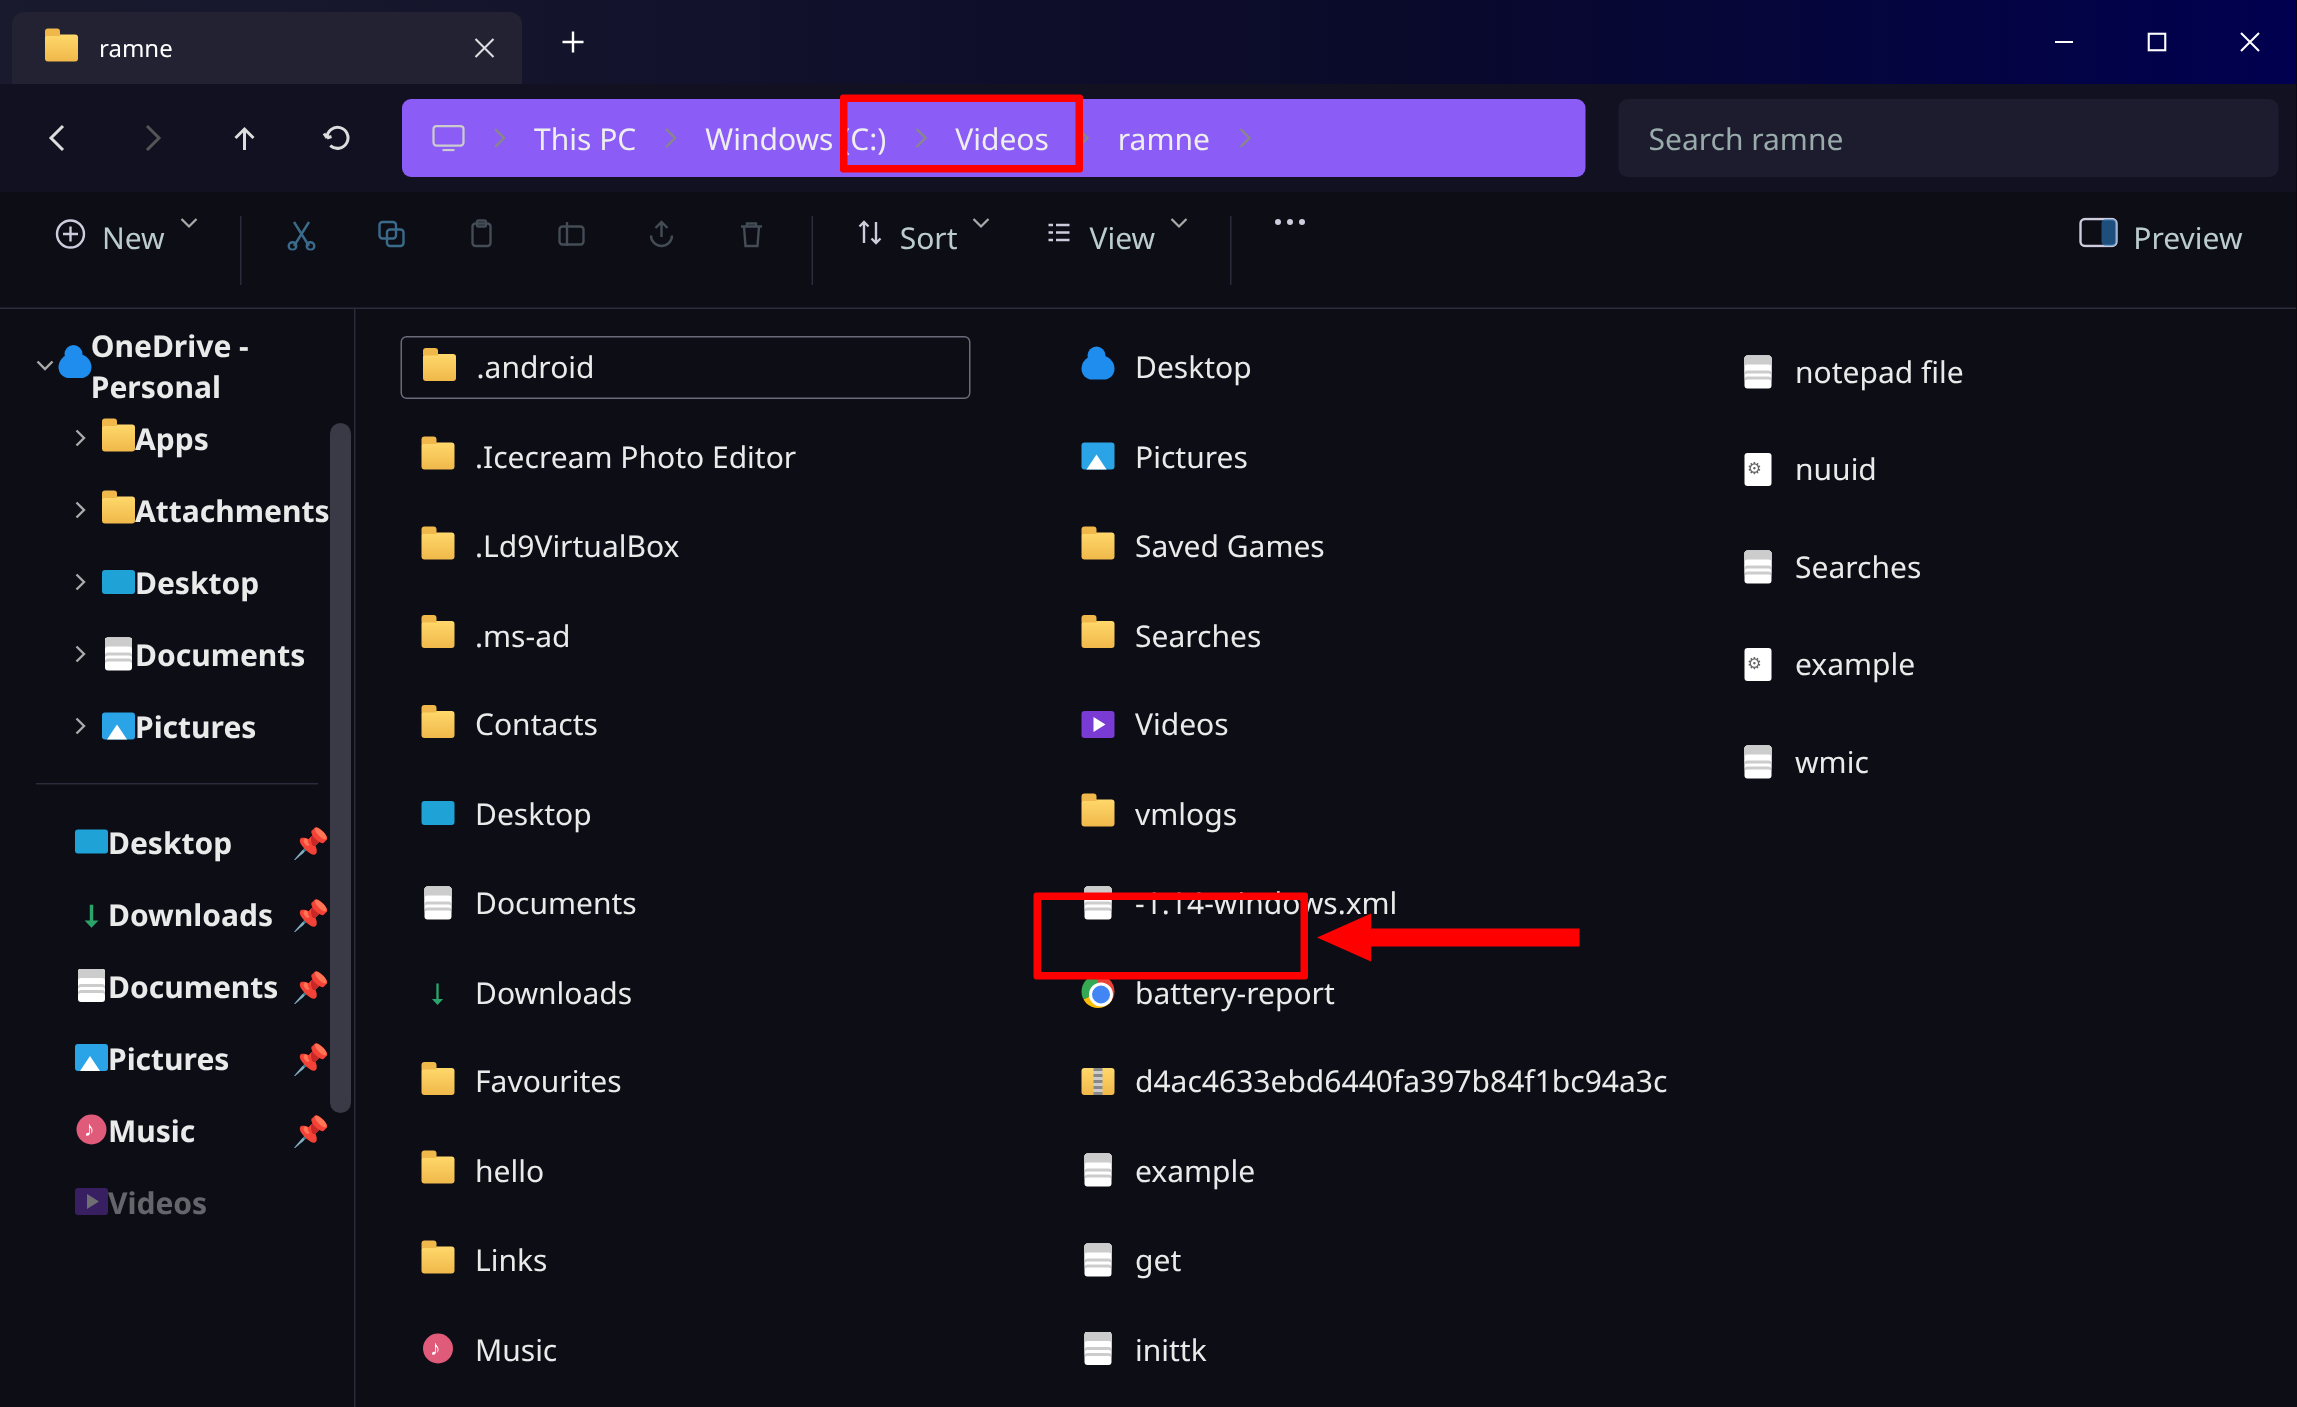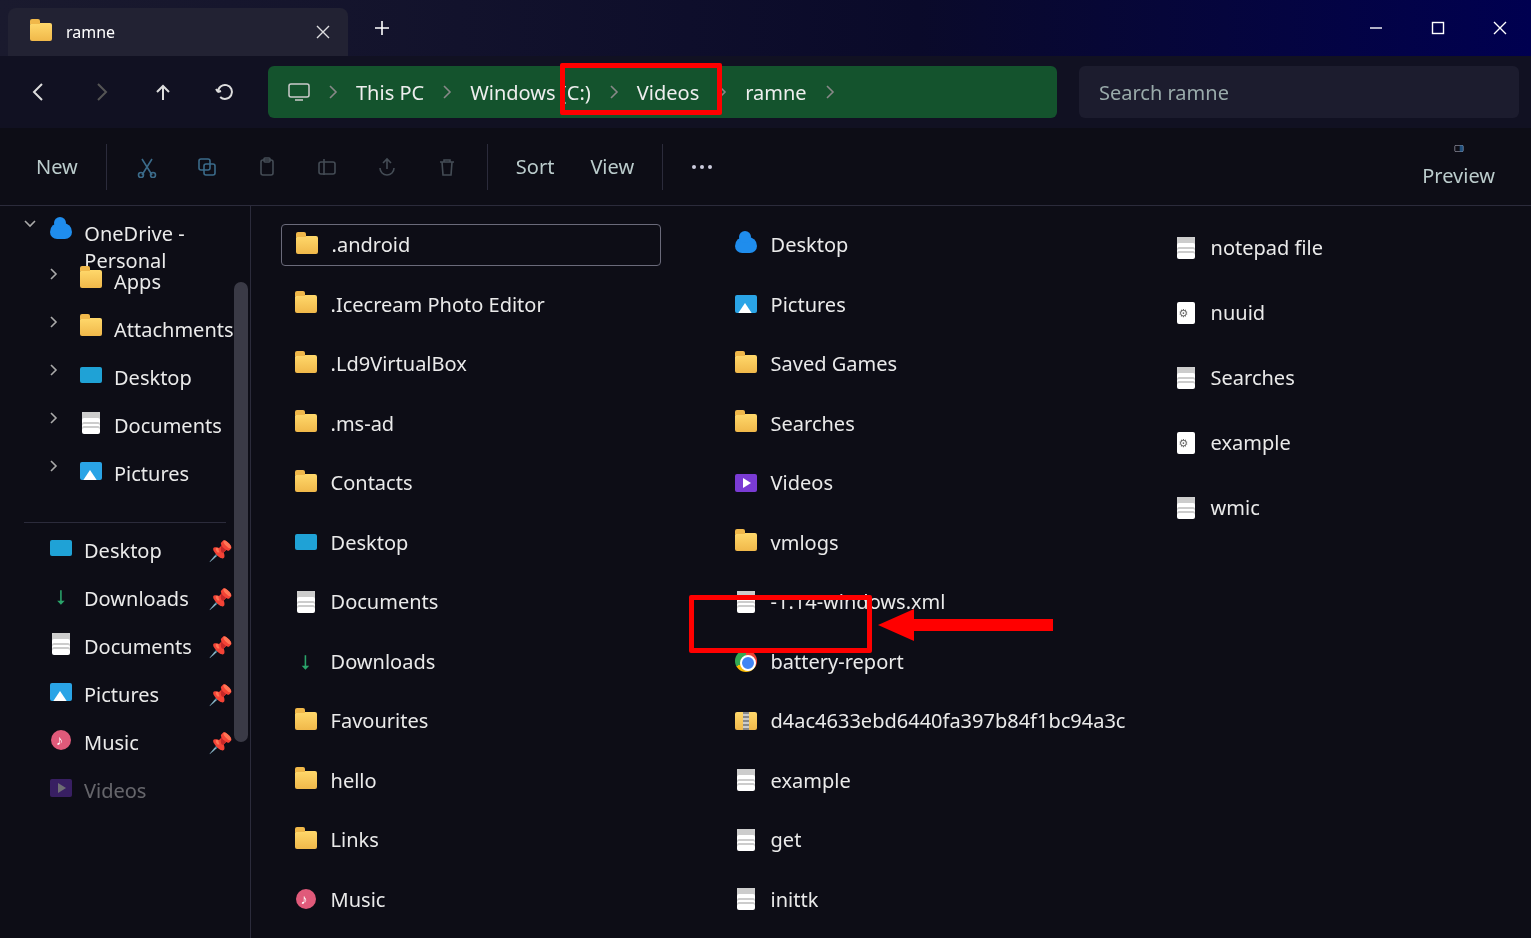--- a/index.html
+++ b/index.html
@@ -55,21 +55,21 @@
   }
   .nav-btn {
     width: 54px; height: 48px;
     display: flex; align-items: center; justify-content: center;
     color: #ccc;
   }
   .nav-btn.disabled { color: #555; }
   .address {
     flex: 1 1 auto;
     height: 52px;
-    background: #14532d;
+    background: #8b5cf6;
     border-radius: 6px;
     display: flex;
     align-items: center;
     padding: 0 10px;
     gap: 6px;
     margin-left: 8px;
     margin-right: 14px;
   }
   .crumb {
     display: flex; align-items: center; gap: 6px;
@@ -94,48 +94,47 @@
     height: 78px;
     display: flex;
     align-items: center;
     gap: 8px;
     padding: 0 22px;
     background: #0d0d16;
     border-bottom: 1px solid #2b2b3b;
   }
   .tool-btn {
     height: 44px;
-    display: flex; align-items: center; justify-content: center;
+    display: flex; align-items: flex-start; justify-content: center;
     padding: 0 14px;
     color: #bcc;
     gap: 10px;
     font-size: 20px;
-    flex-direction: column;
   }
   .tool-btn.iconic { width: 52px; padding: 0; color: #3b6b8a; }
   .tool-btn.iconic.muted { color: #444c55; }
   .tool-sep { width: 1px; height: 46px; background: #2b2b3b; margin: 0 6px; }
   .spacer { flex: 1; }
 
   
   .main { display: flex; height: calc(938px - 56px - 72px - 78px); }
   .sidebar {
     width: 330px;
     border-right: 1px solid #2b2b3b;
     background: #0d0d16;
     padding: 14px 6px;
     position: relative;
   }
   .tree-row {
-    display: flex; align-items: flex-start;
+    display: flex; align-items: center;
     height: 48px;
-    gap: 12px;
     padding: 0 10px 0 18px;
     font-size: 20px;
     color: #eaeaea;
+    font-weight: bold;
   }
   .tree-row .chev { width: 18px; color: #888; }
   .tree-row.indent { padding-left: 44px; }
   .tree-divider { height: 1px; background: #2b2b3b; margin: 14px 18px; }
   .pin { margin-left: auto; color: #777; }
   .sidebar-scroll-thumb {
     position: absolute; right: 2px; top: 76px; width: 14px; height: 460px;
     background: #3a3a46; border-radius: 7px;
   }
 

